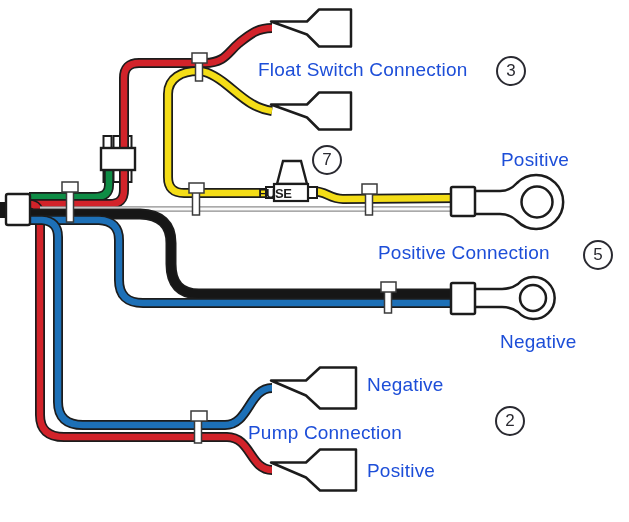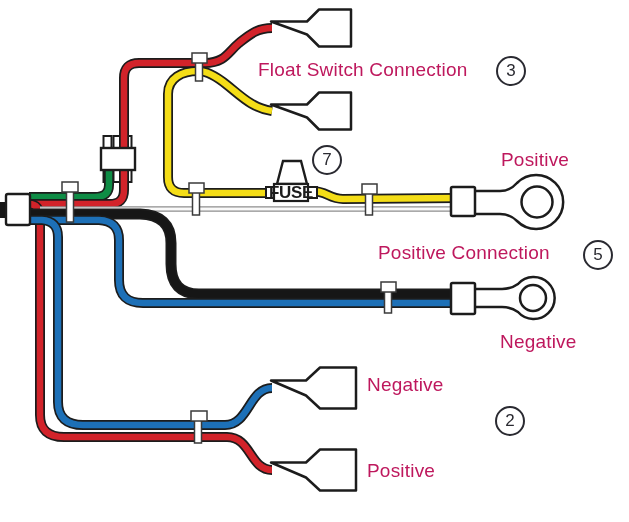--- a/index.html
+++ b/index.html
@@ -1,25 +1,25 @@
 <!DOCTYPE html>
 <html><head>
 <meta charset="utf-8">
 <style>
   html,body{margin:0;padding:0;background:#ffffff;}
   #stage{position:relative;width:629px;height:522px;background:#ffffff;overflow:hidden;
          font-family:"Liberation Sans",sans-serif;}
   #wires{position:absolute;left:0;top:0;}
-  .lbl{position:absolute;color:#be185d;font-size:19px;line-height:23px;white-space:nowrap;
+  .lbl{position:absolute;color:#1d4ed8;font-size:19px;line-height:23px;white-space:nowrap;
        letter-spacing:0.2px;}
   .circ{position:absolute;width:26px;height:26px;border:2px solid #2a2a31;border-radius:50%;
         display:flex;align-items:center;justify-content:center;font-size:17px;color:#2a2a31;
         background:#ffffff;}
-  .fuselbl{position:absolute;left:274px;top:185px;width:34px;height:16px;display:flex;
-        align-items:center;justify-content:center;font-size:17px;font-weight:700;
+  .fuselbl{position:absolute;left:258px;top:185px;width:34px;height:16px;display:flex;
+        align-items:center;justify-content:center;font-size:13px;font-weight:700;
         letter-spacing:-0.3px;color:#1c1c1c;}
 </style>
 </head>
 <body>
 
 <div id="stage">
 
   <svg id="wires" width="629" height="522" viewBox="0 0 629 522">
 
     <g fill="#ffffff" stroke="#1c1c1c" stroke-width="2">
@@ -143,15 +143,16 @@
   <div class="circ" style="left:312px;top:145px;">7</div>
   <div class="fuselbl">FUSE</div>
 
   <div class="lbl" style="left:501px;top:148px;">Positive</div>
   <div class="lbl" style="left:378px;top:241px;">Positive Connection</div>
   <div class="circ" style="left:583px;top:240px;">5</div>
   <div class="lbl" style="left:500px;top:330px;">Negative</div>
 
   <div class="lbl" style="left:367px;top:373px;">Negative</div>
   <div class="circ" style="left:495px;top:406px;">2</div>
+  <div class="lbl" style="left:248px;top:421px;">Pump Connection</div>
   <div class="lbl" style="left:367px;top:459px;">Positive</div>
 
 </div>
 
 </body></html>

